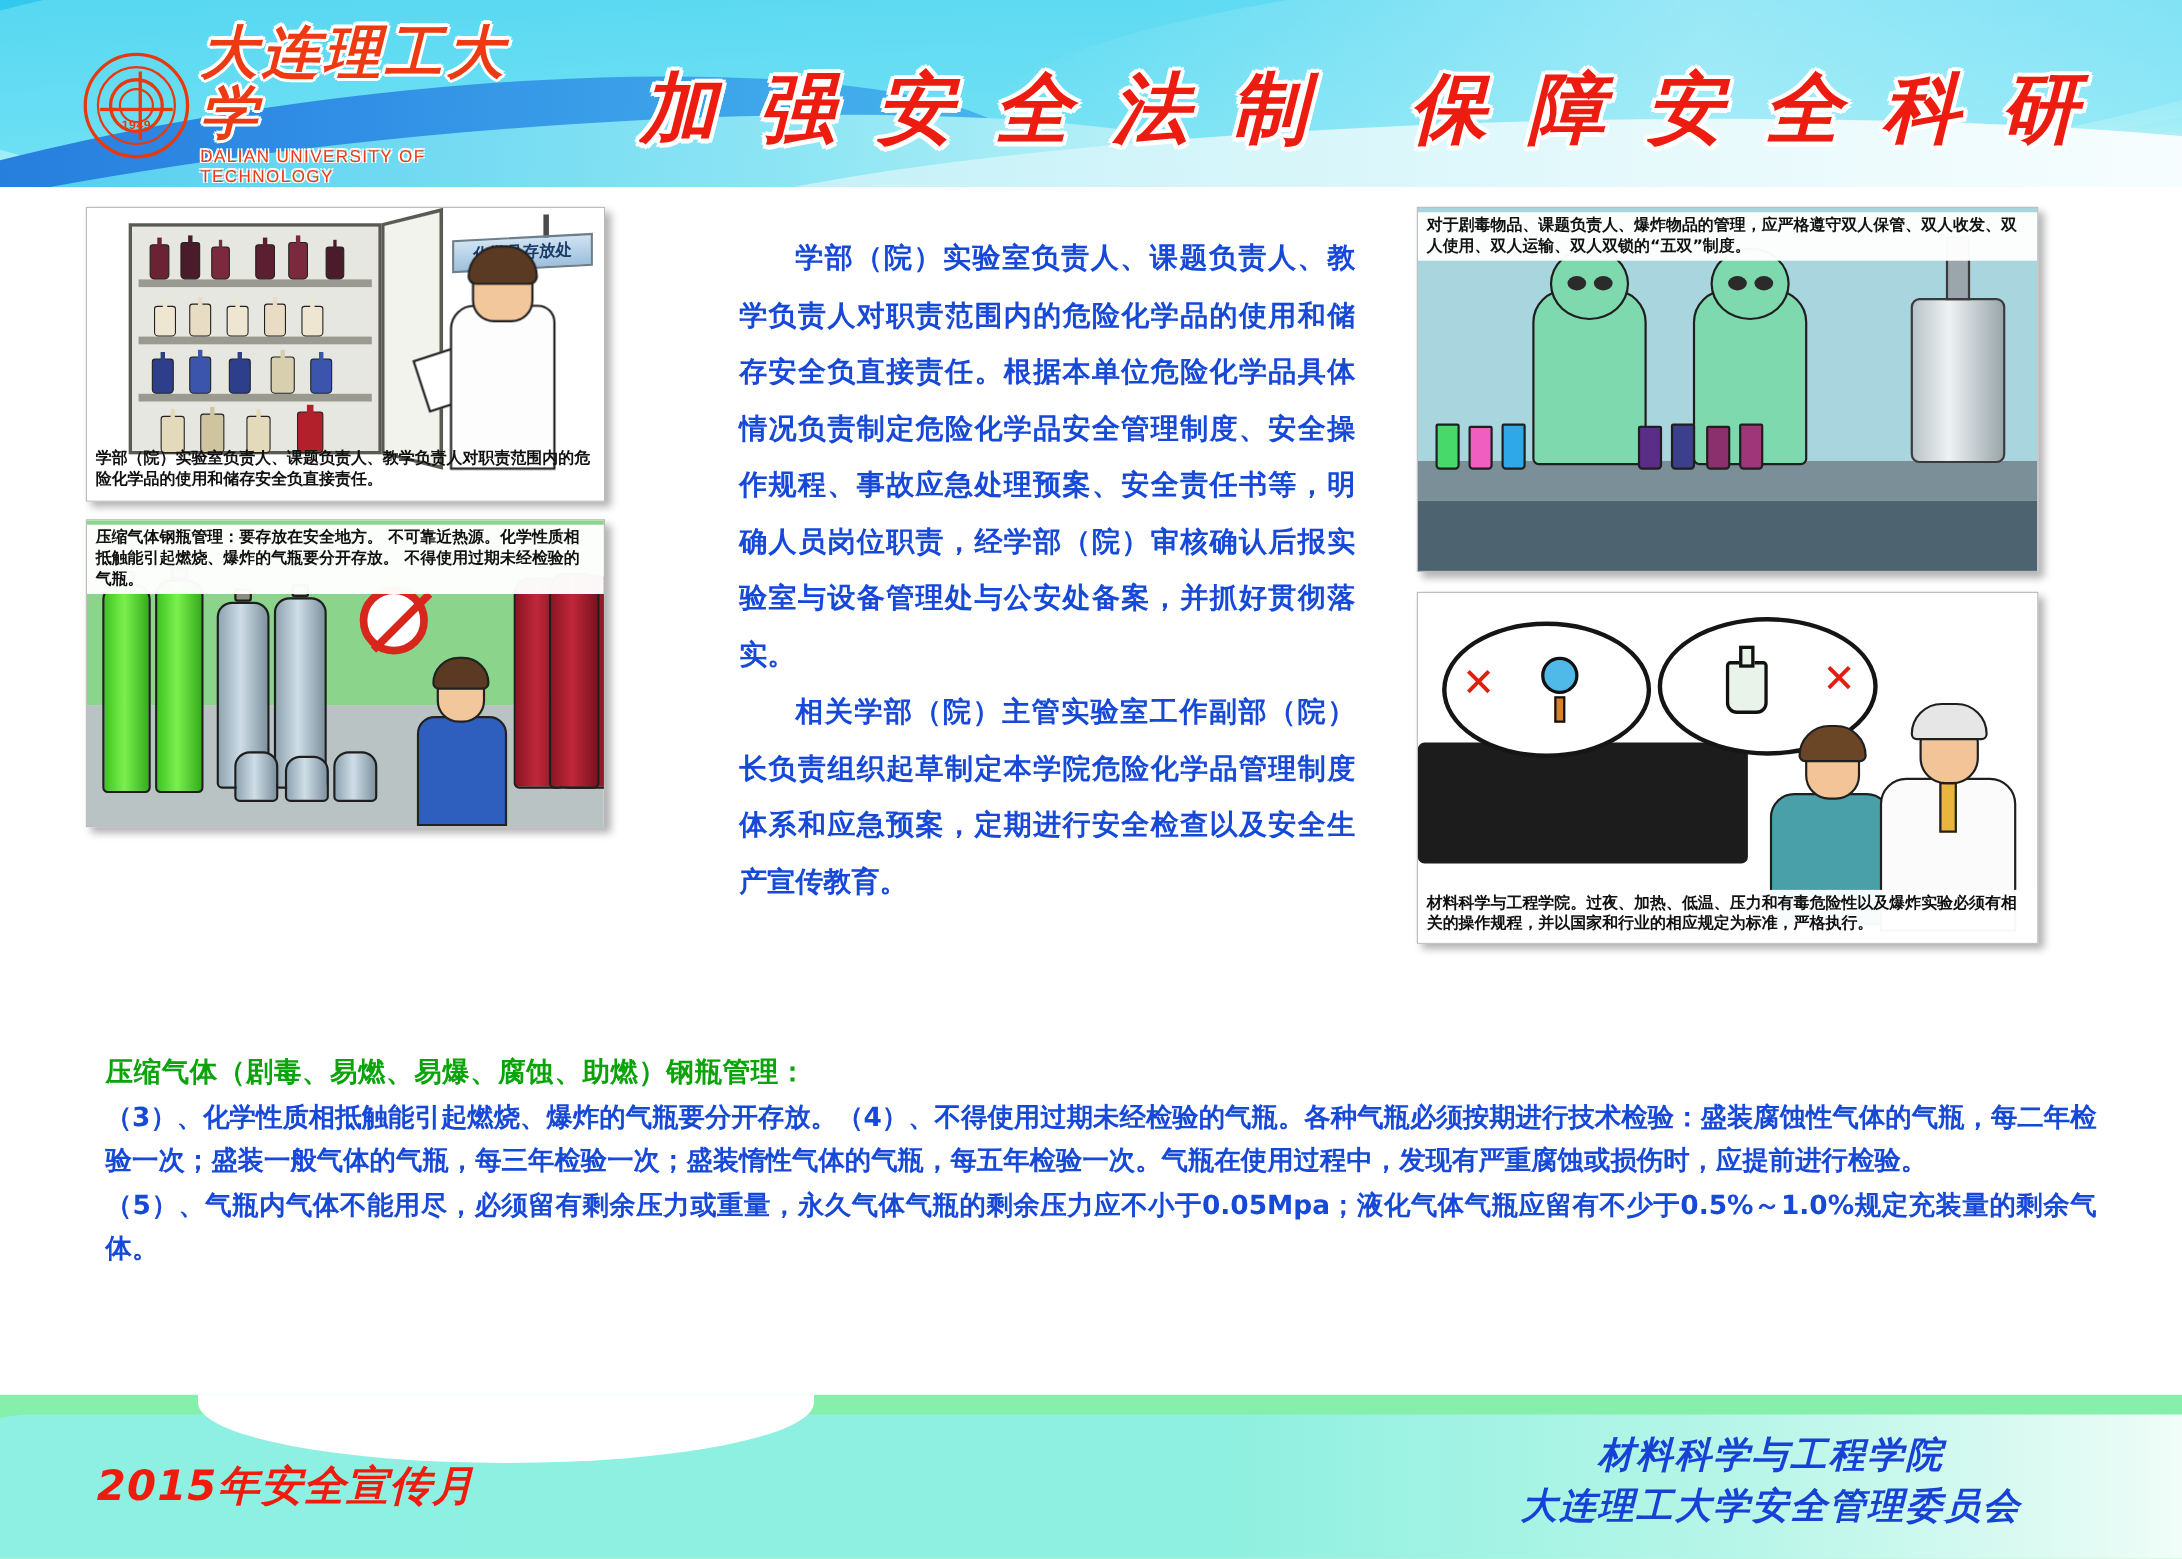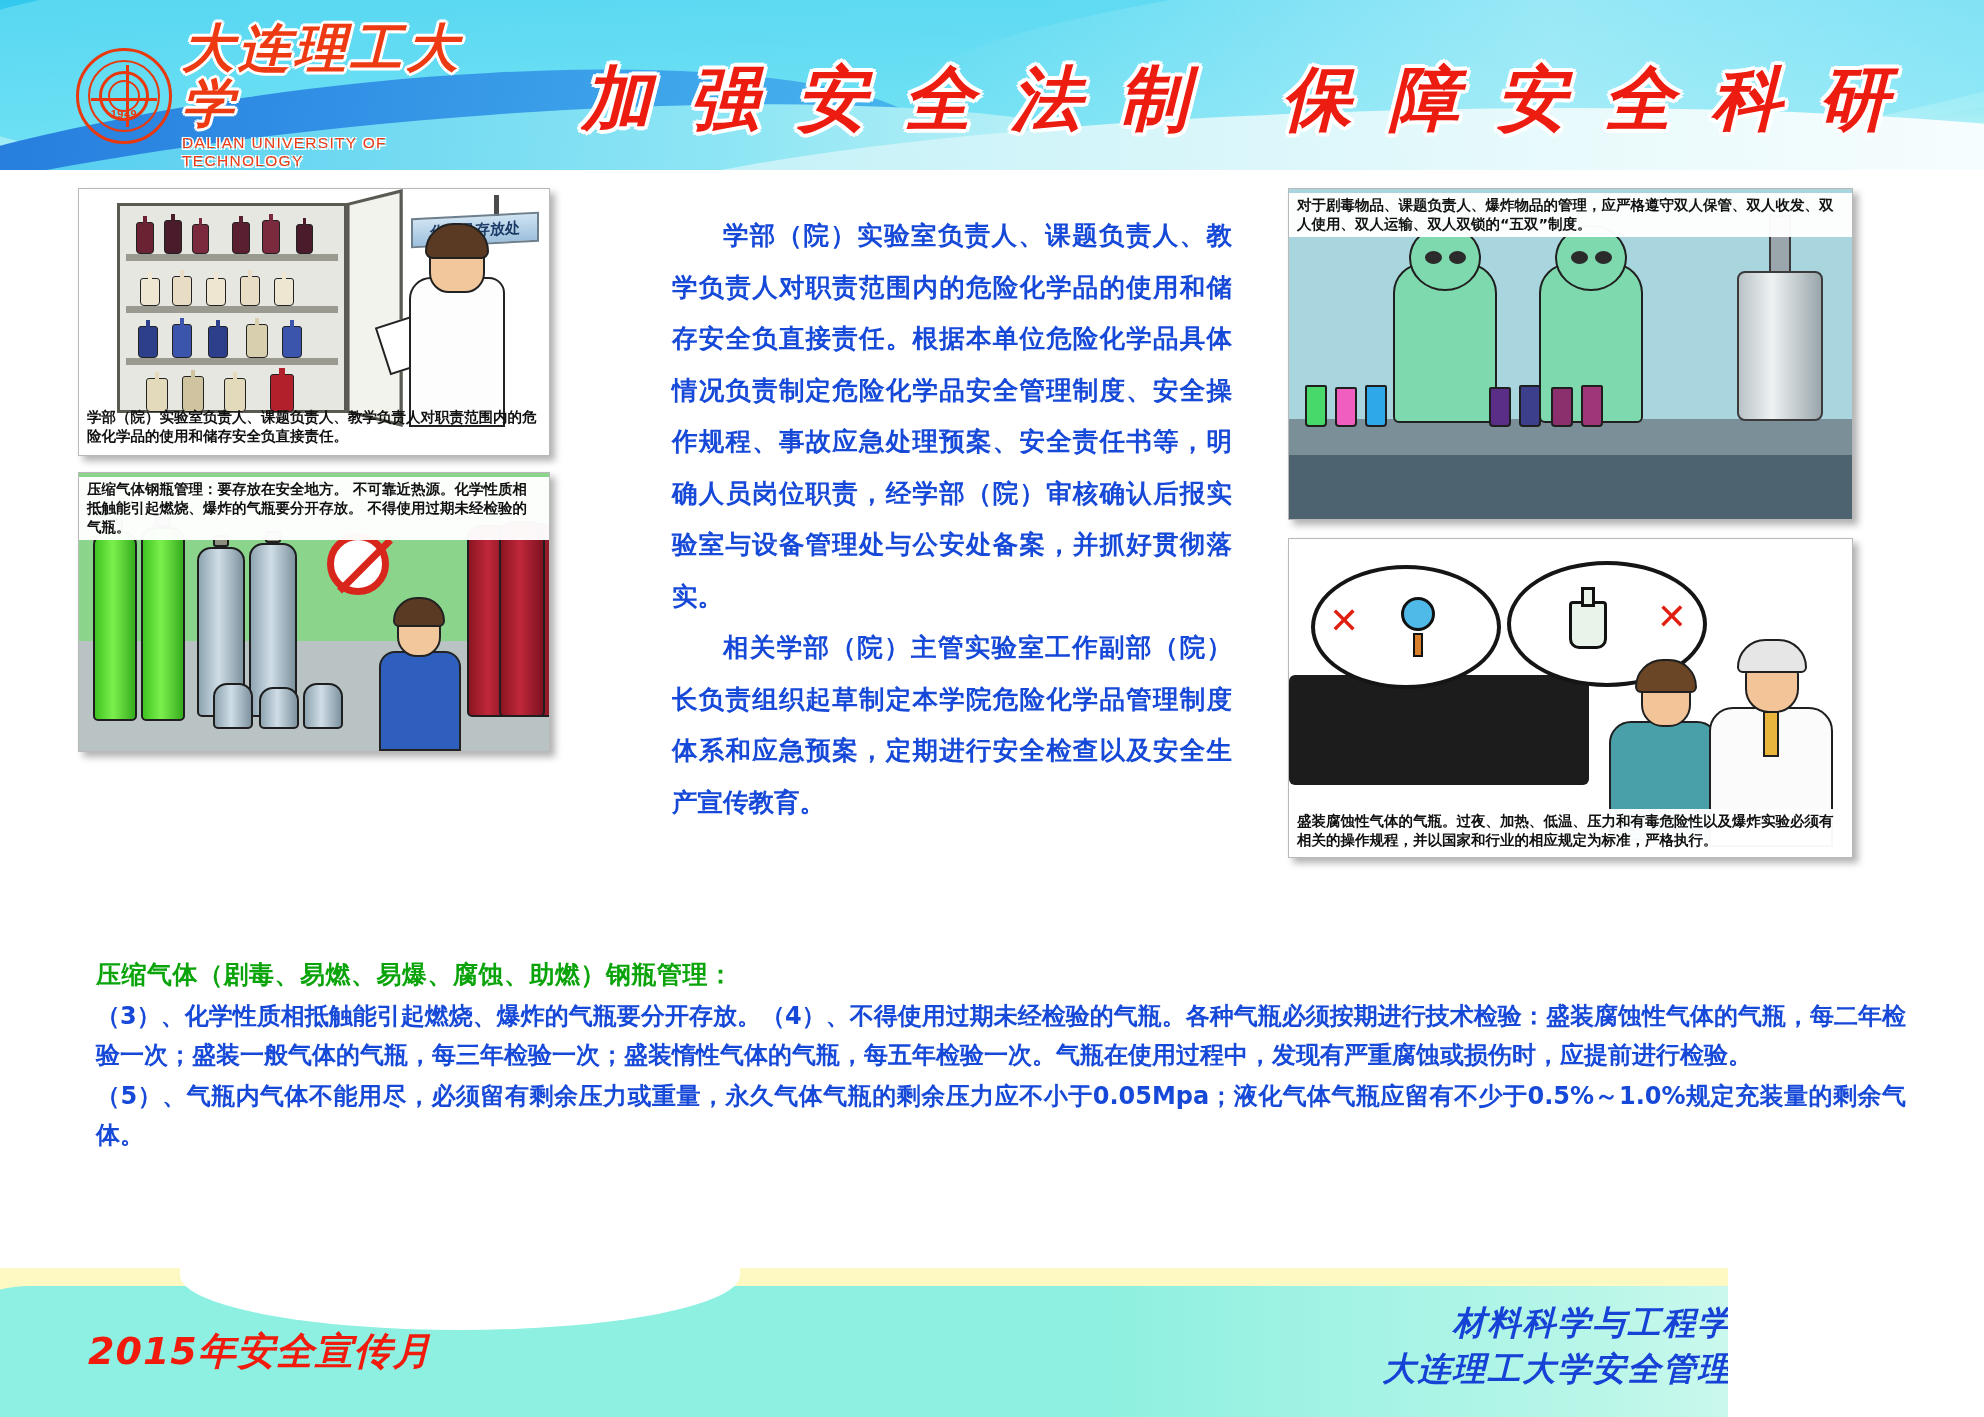--- a/index.html
+++ b/index.html
@@ -235,22 +235,22 @@
   }
   .bt-p {
     color: #1749D9; font-size: 24px; font-weight: bold; line-height: 1.63;
     font-family: "DejaVu Sans", sans-serif;
     text-align: justify; text-justify: inter-ideograph;
     margin-top: 2px;
   }
 
   
   .footer {
-    position: absolute; left: 0; top: 1268px; width: 1728px; height: 149px; overflow: hidden;
-    background: #fef9c3;
+    position: absolute; left: 0; top: 1268px; width: 1984px; height: 149px; overflow: hidden;
+    background: #86efac;
   }
   .foot-band {
     position: absolute; left: -60px; top: 18px; width: 2120px; height: 150px;
     background: linear-gradient(90deg,#8df0e2 0%, #8ef0e0 55%, #b8f6e8 78%, #e4fbf4 93%, #ffffff 100%);
     border-radius: 90px 0 0 0 / 60px 0 0 0;
   }
   .foot-curve {
     position: absolute; left: 180px; top: -48px; width: 560px; height: 110px;
     background: #ffffff; border-radius: 0 0 50% 50%;
   }
@@ -395,21 +395,21 @@
       <div style="position:absolute;left:58px;top:36px;width:38px;height:48px;background:#eaf3ea;border:3px solid #111;border-radius:4px 4px 10px 10px"></div>
       <div style="position:absolute;left:70px;top:22px;width:14px;height:20px;background:#eaf3ea;border:3px solid #111"></div>
     </div>
     <div class="p4-man1-body"></div>
     <div class="p4-man1-head"></div>
     <div class="p4-man1-hair"></div>
     <div class="p4-man2-body"></div>
     <div class="p4-tie"></div>
     <div class="p4-man2-head"></div>
     <div class="p4-man2-hair"></div>
-    <div class="cap">盛装腐蚀性气体的气瓶。过夜、加热、低温、压力和有毒危险性以及爆炸实验必须有相关的操作规程，并以国家和行业的相应规定为标准，严格执行。</div>
+    <div class="cap">材料科学与工程学院。过夜、加热、低温、压力和有毒危险性以及爆炸实验必须有相关的操作规程，并以国家和行业的相应规定为标准，严格执行。</div>
   </div>
 
   <div class="center-col">
     <p>学部（院）实验室负责人、课题负责人、教学负责人对职责范围内的危险化学品的使用和储存安全负直接责任。根据本单位危险化学品具体情况负责制定危险化学品安全管理制度、安全操作规程、事故应急处理预案、安全责任书等，明确人员岗位职责，经学部（院）审核确认后报实验室与设备管理处与公安处备案，并抓好贯彻落实。</p>
     <p>相关学部（院）主管实验室工作副部（院）长负责组织起草制定本学院危险化学品管理制度体系和应急预案，定期进行安全检查以及安全生产宣传教育。</p>
   </div>
 </div>
 
 <div class="bottom-text">
   <div class="bt-head">压缩气体（剧毒、易燃、易爆、腐蚀、助燃）钢瓶管理：</div>

